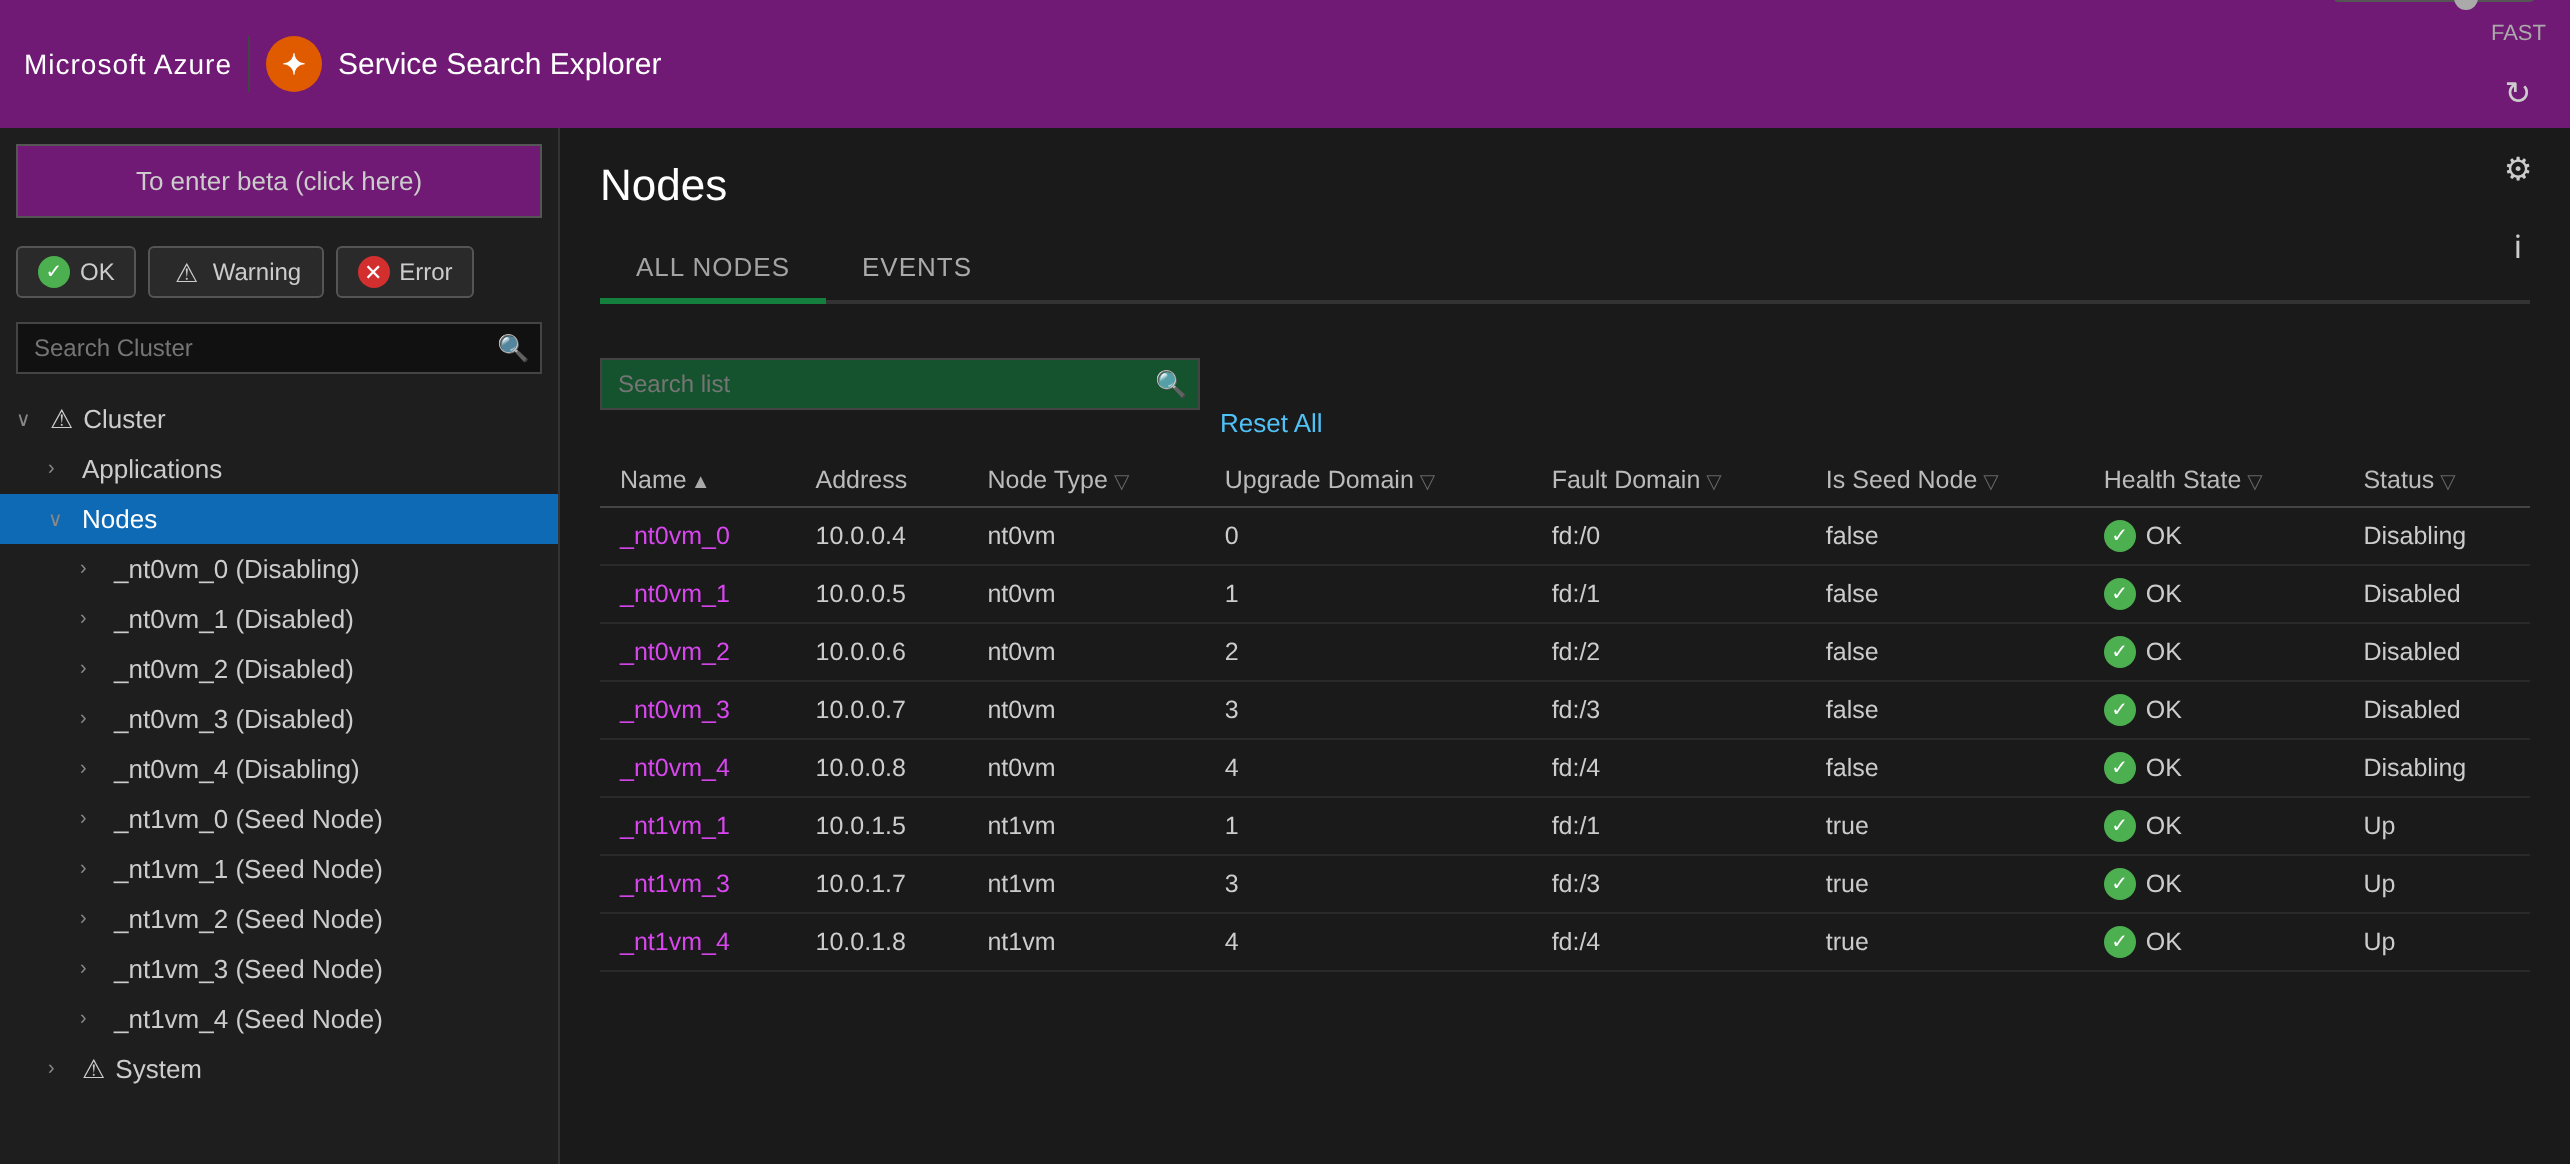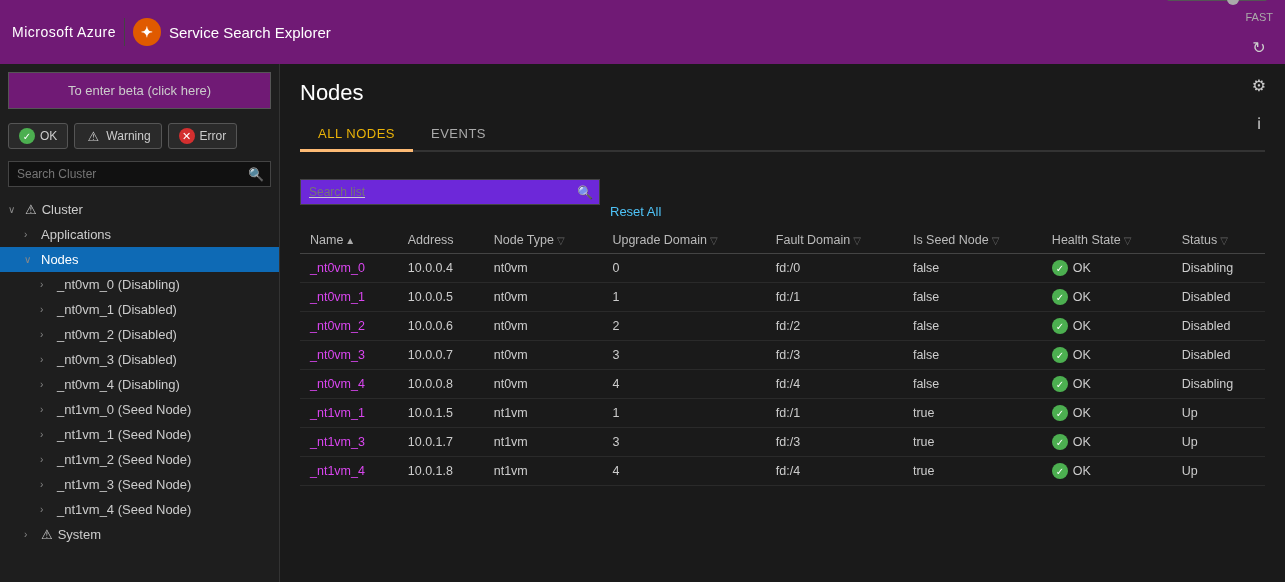--- a/index.html
+++ b/index.html
@@ -38,26 +38,26 @@
     .nav-item { display: flex; align-items: center; padding: 5px 8px 5px 16px; cursor: pointer; color: #ccc; font-size: 13px; gap: 5px; }
     .nav-item.active { background: #0e6ab5; color: #fff; }
     .nav-item .chevron { font-size: 10px; color: #888; width: 12px; }
     .nav-item .warn-icon { font-size: 13px; }
 
     
     .content { flex: 1; overflow: hidden; display: flex; flex-direction: column; padding: 16px 20px; }
     .page-title { font-size: 22px; color: #fff; font-weight: 300; margin-bottom: 12px; }
     .tabs { display: flex; gap: 0; border-bottom: 2px solid #333; margin-bottom: 12px; }
     .tab { padding: 8px 18px; color: #aaa; cursor: pointer; font-size: 13px; font-weight: 500; letter-spacing: 0.5px; border-bottom: 3px solid transparent; margin-bottom: -2px; }
-    .tab.active { color: #eab308; border-bottom: 3px solid #fdba74; }
+    .tab.active { color: #a3a3a3; border-bottom: 3px solid #15803d; }
 
     
     .table-toolbar { display: flex; align-items: center; gap: 10px; margin-bottom: 8px; }
     .table-search { position: relative; flex: 0 0 300px; }
-    .table-search input { width: 100%; background: #6d28d9; border: 1px solid #444; color: #ccc; padding: 5px 28px 5px 8px; font-size: 12px; outline: none; text-decoration: underline; }
+    .table-search input { width: 100%; background: #14532d; border: 1px solid #444; color: #ccc; padding: 5px 28px 5px 8px; font-size: 12px; outline: none; }
     .table-search-icon { position: absolute; right: 6px; top: 50%; transform: translateY(-50%); color: #888; }
     .reset-all { color: #4fc3f7; cursor: pointer; font-size: 13px; margin-top: 40px; }
 
     
     .table-wrap { overflow: auto; flex: 1; }
     table { width: 100%; border-collapse: collapse; font-size: 12.5px; }
     thead tr { border-bottom: 1px solid #444; }
     thead th { color: #bbb; font-weight: 500; padding: 6px 10px; text-align: left; white-space: nowrap; }
     thead th .filter-icon { color: #666; font-size: 10px; margin-left: 3px; }
     thead th .sort-icon { color: #aaa; font-size: 10px; margin-left: 2px; }

